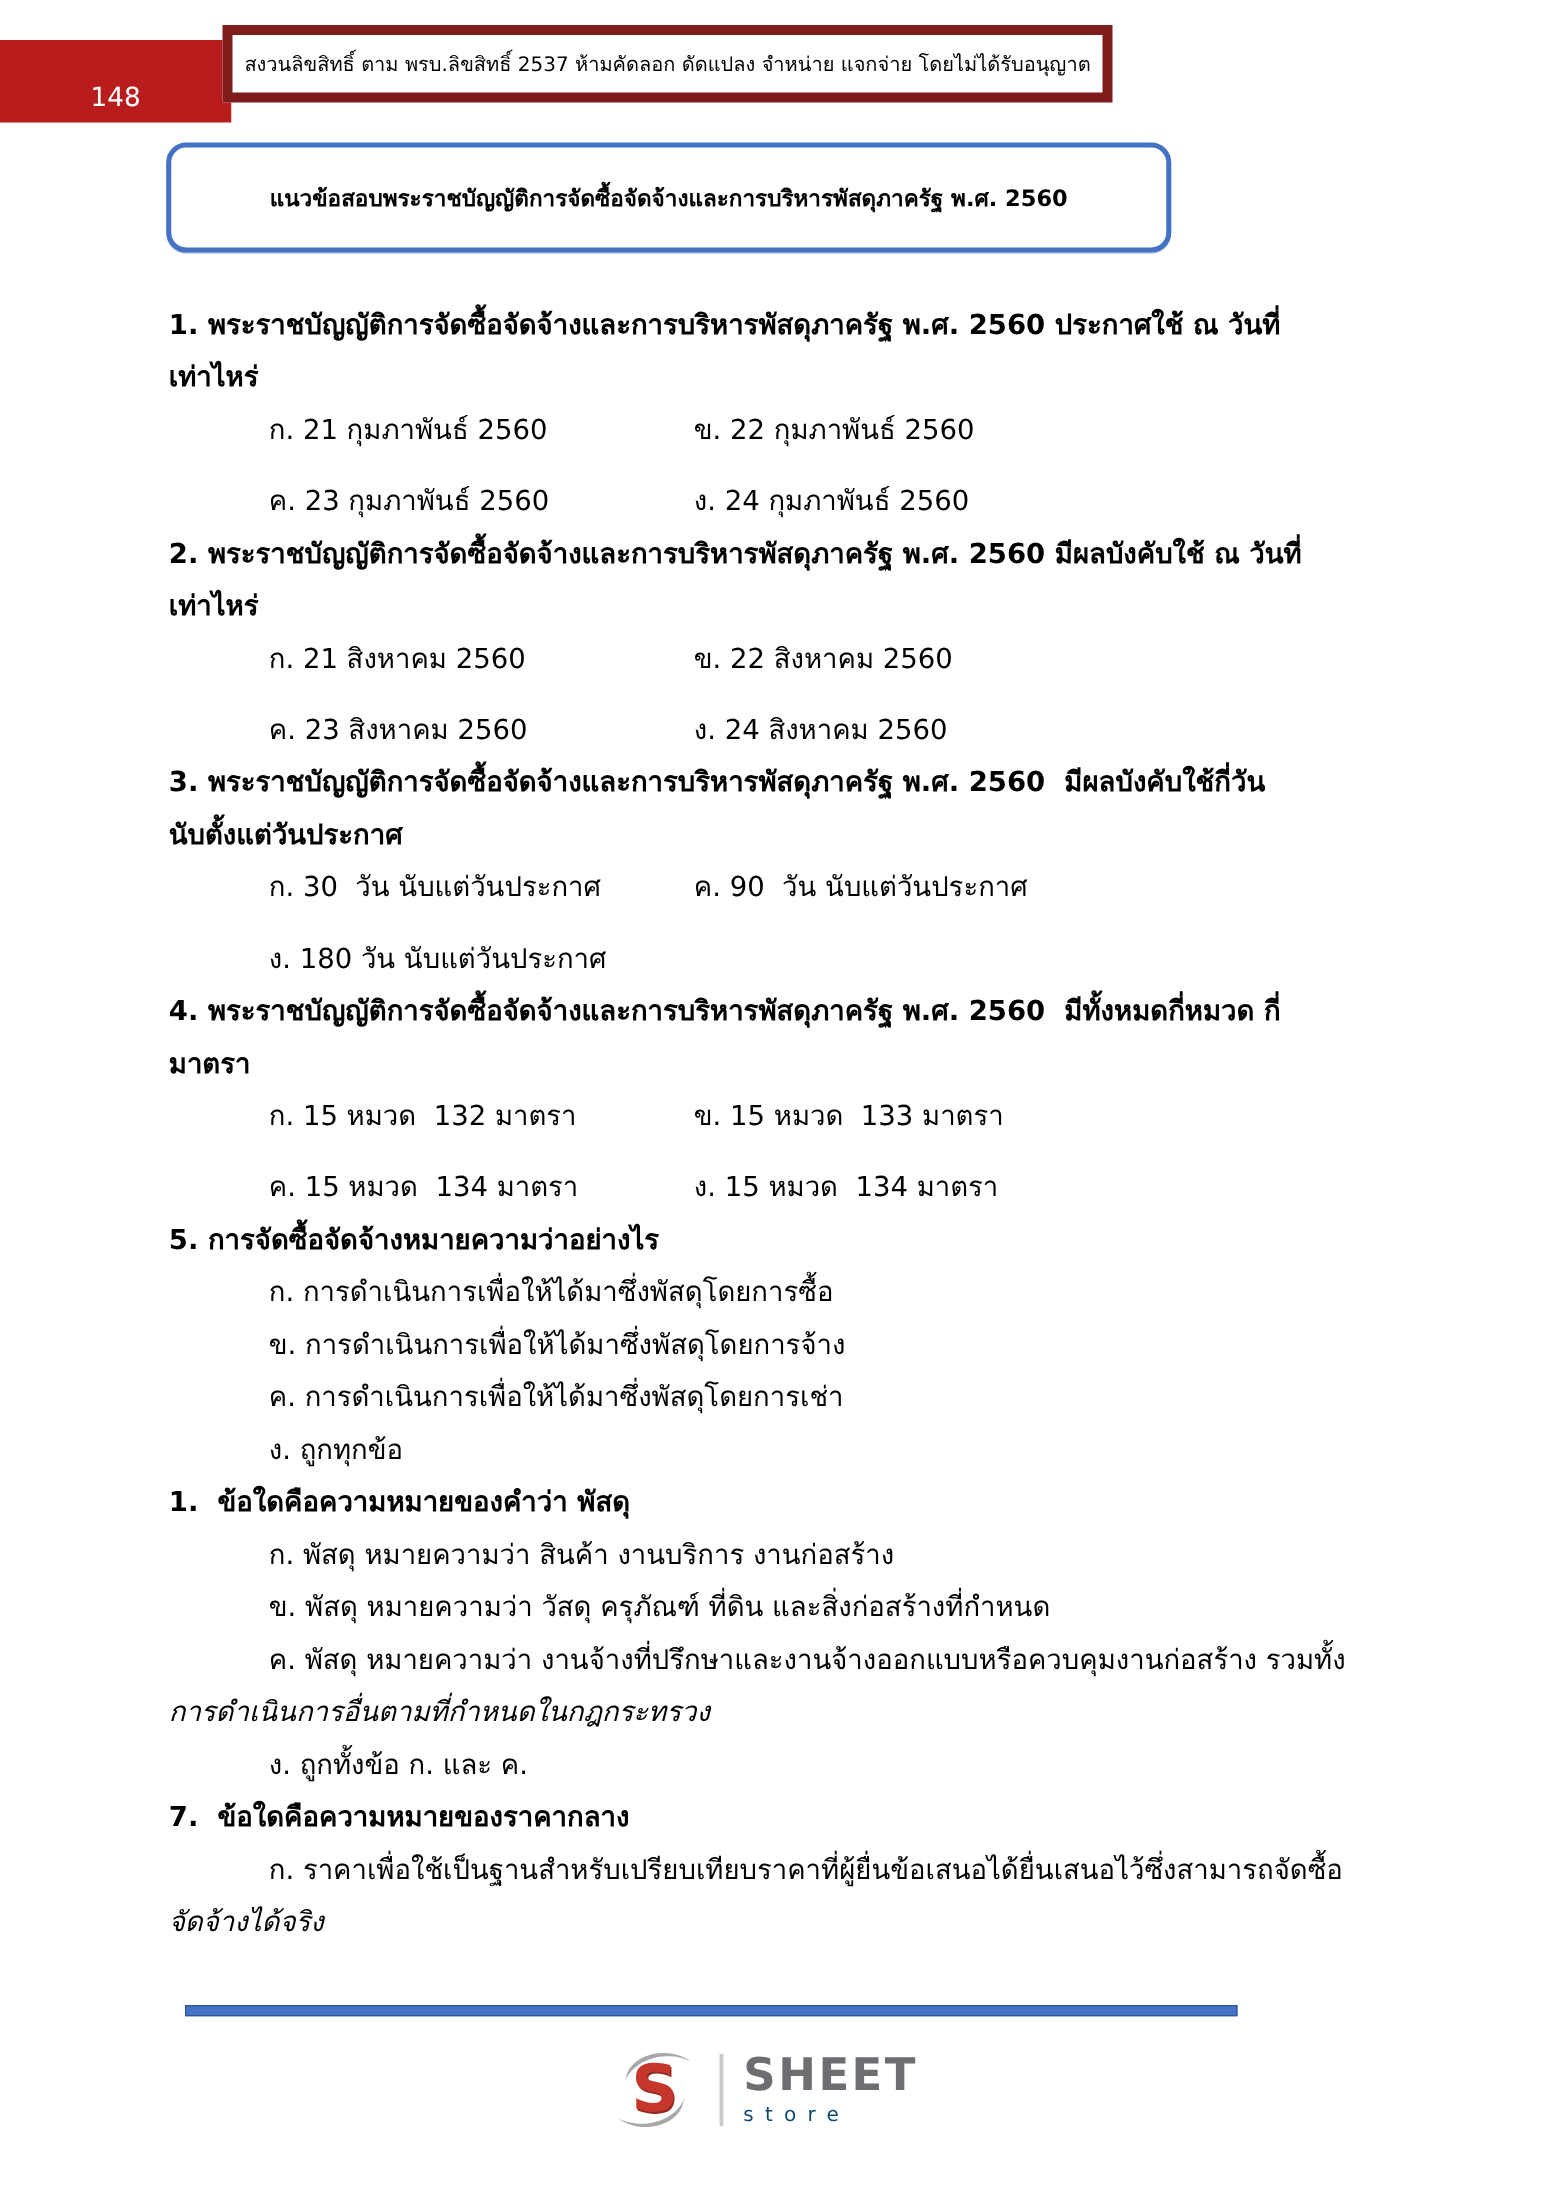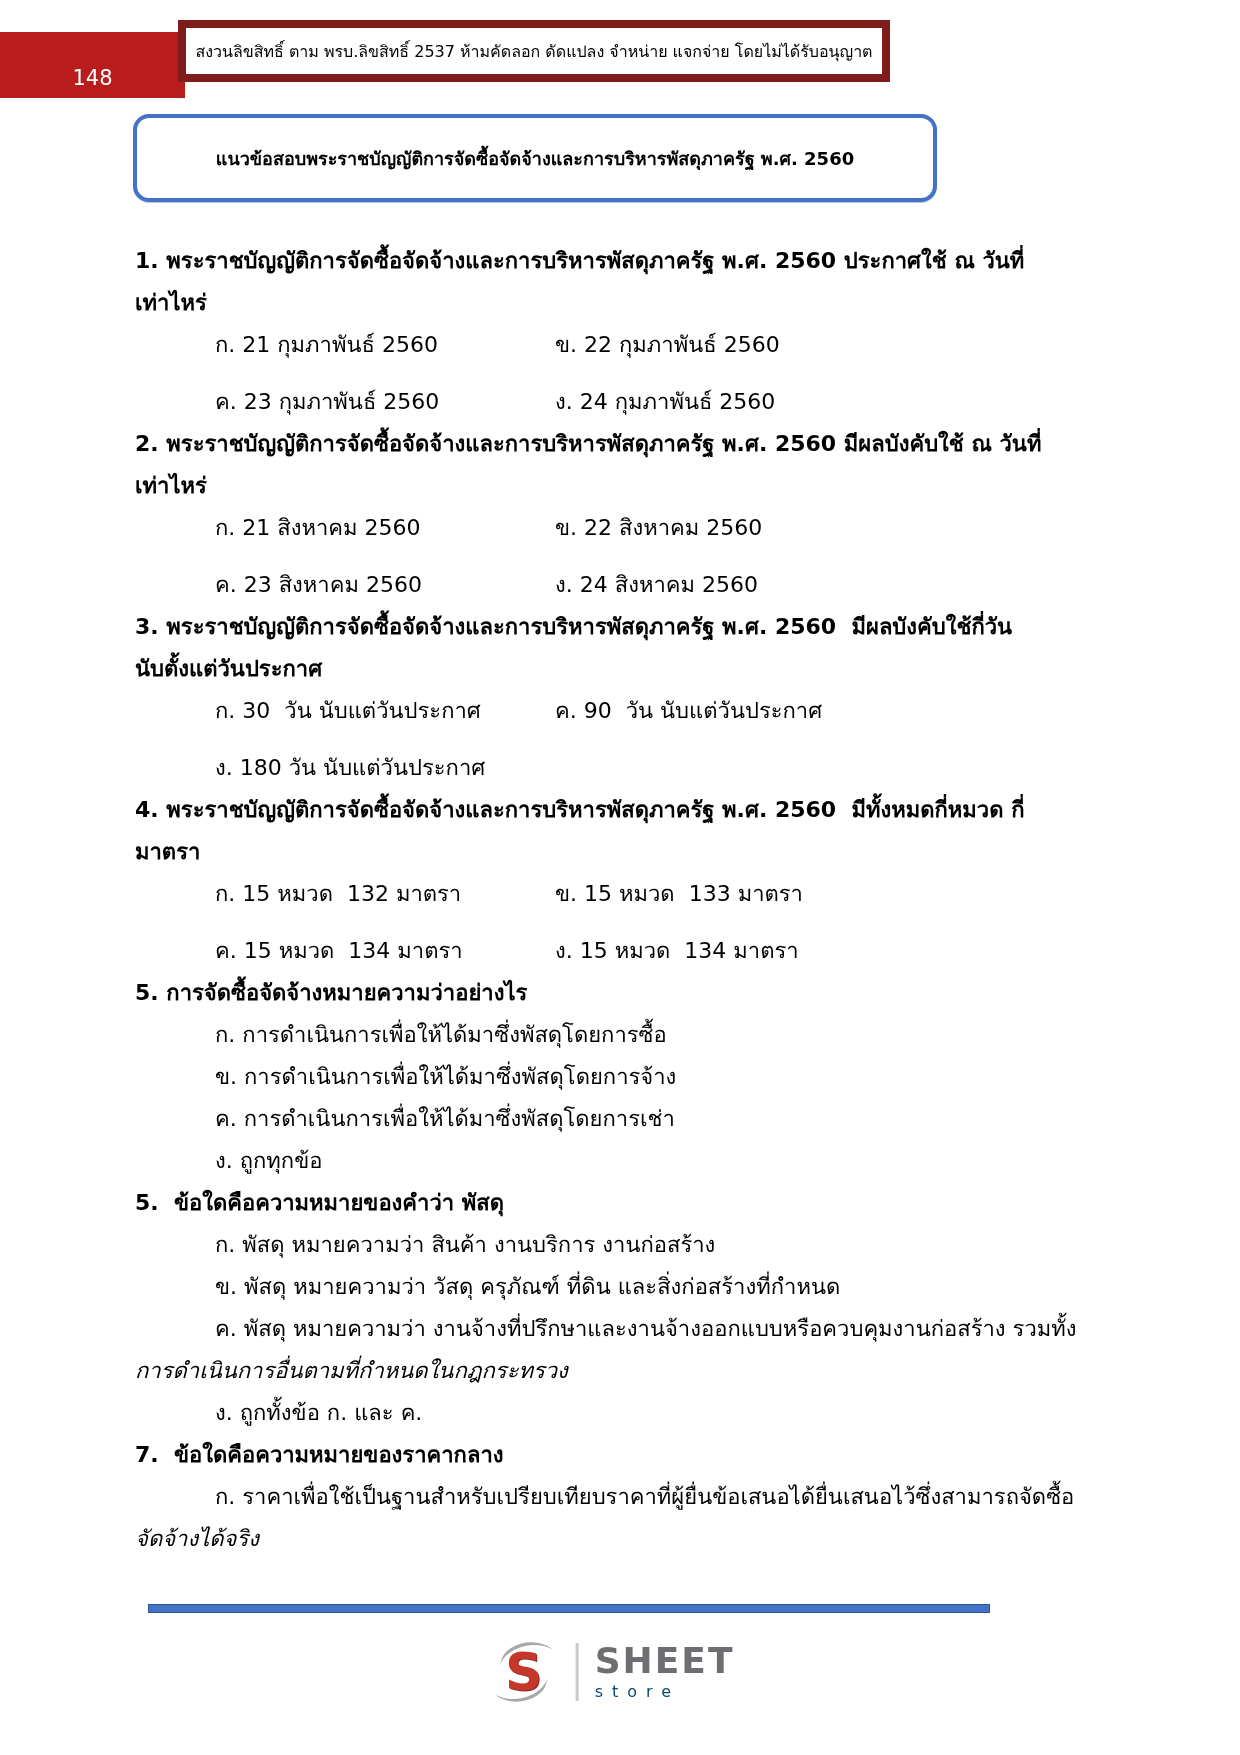--- a/index.html
+++ b/index.html
@@ -195,21 +195,21 @@
             <div class="opt-line">ค. การดำเนินการเพื่อให้ได้มาซึ่งพัสดุโดยการเช่า</div>
           </div>
           <div class="option">
             <div class="opt-line">ง. ถูกทุกข้อ</div>
           </div>
         </div>
   </section>
 
   <section class="question">
     <div class="q-text">
-          <div class="q-line">5.  ข้อใดคือความหมายของคำว่า พัสดุ</div>
+          <div class="q-line">1.  ข้อใดคือความหมายของคำว่า พัสดุ</div>
         </div>
     <div class="options one-col">
           <div class="option">
             <div class="opt-line">ก. พัสดุ หมายความว่า สินค้า งานบริการ งานก่อสร้าง</div>
           </div>
           <div class="option">
             <div class="opt-line">ข. พัสดุ หมายความว่า วัสดุ ครุภัณฑ์ ที่ดิน และสิ่งก่อสร้างที่กำหนด</div>
           </div>
           <div class="option">
             <div class="opt-line">ค. พัสดุ หมายความว่า งานจ้างที่ปรึกษาและงานจ้างออกแบบหรือควบคุมงานก่อสร้าง รวมทั้ง</div>

